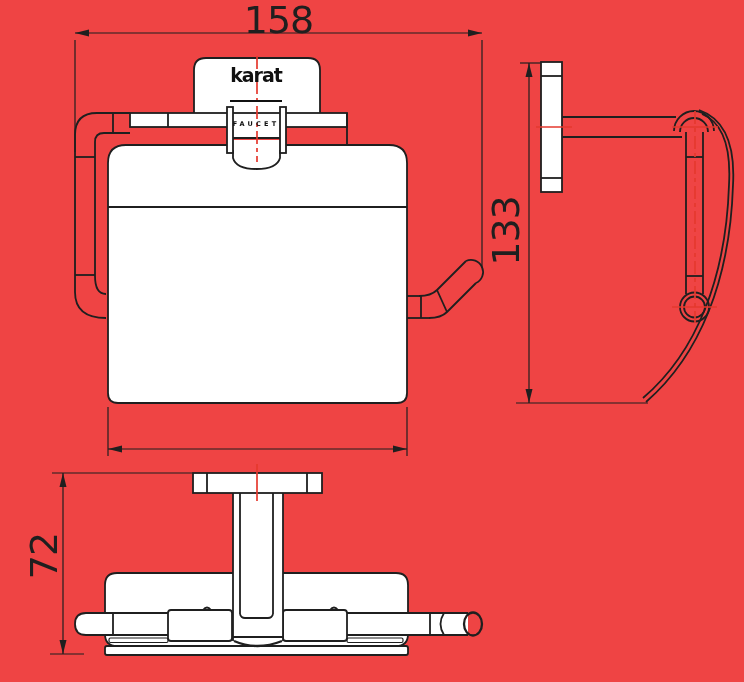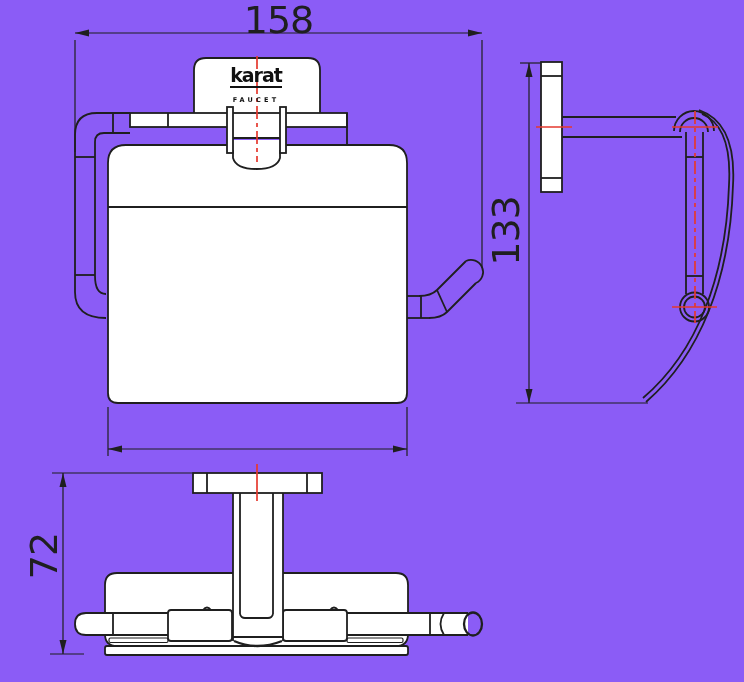--- a/index.html
+++ b/index.html
@@ -1,19 +1,19 @@
 <!DOCTYPE html>
 <html><head>
 <meta charset="utf-8">
 <style>
   html,body{margin:0;padding:0;background:#fff;}
   .canvas{
     position:relative;
     width:744px;height:682px;
-    background:#8b5cf6;
+    background:#ef4444;
     font-family:"DejaVu Sans", sans-serif;
     overflow:hidden;
   }
   svg{position:absolute;left:0;top:0;}
   .ln  {stroke:#1f1f1f;fill:none;stroke-width:1.8;stroke-linecap:butt;}
   .lnf {stroke:#1f1f1f;fill:#ffffff;stroke-width:1.8;}
   .fw  {fill:#ffffff;stroke:none;}
   .thin{stroke:#1f1f1f;fill:none;stroke-width:1.2;}
   .thk {stroke:#1f1f1f;fill:none;stroke-width:2.3;}
   .arr {fill:#1f1f1f;stroke:none;}
@@ -30,25 +30,25 @@
   }
   .rot{transform:rotate(-90deg);}
   .logo{
     position:absolute;left:204px;top:66px;width:104px;
     text-align:center;color:#111;line-height:1;
   }
   .logo-main{
     display:inline-block;
     font-size:19px;font-weight:800;letter-spacing:-1px;
     border-bottom:2.5px solid #111;
-    padding-bottom:1px;
+    padding-bottom:15px;
   }
   .logo-sub{
     font-size:6.5px;font-weight:700;letter-spacing:3.2px;
-    margin-top:9px;
+    margin-top:19px;
   }
 </style>
 </head>
 <body>
 
 <div class="canvas">
 
 <svg width="744" height="682" viewBox="0 0 744 682">
 
   <g>

